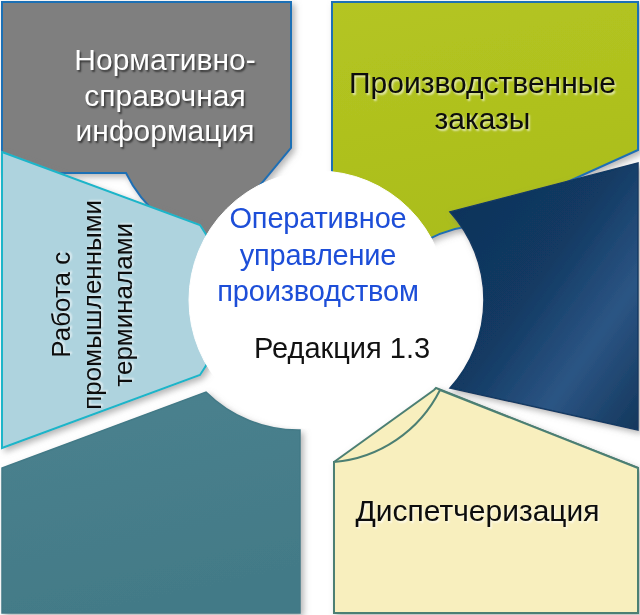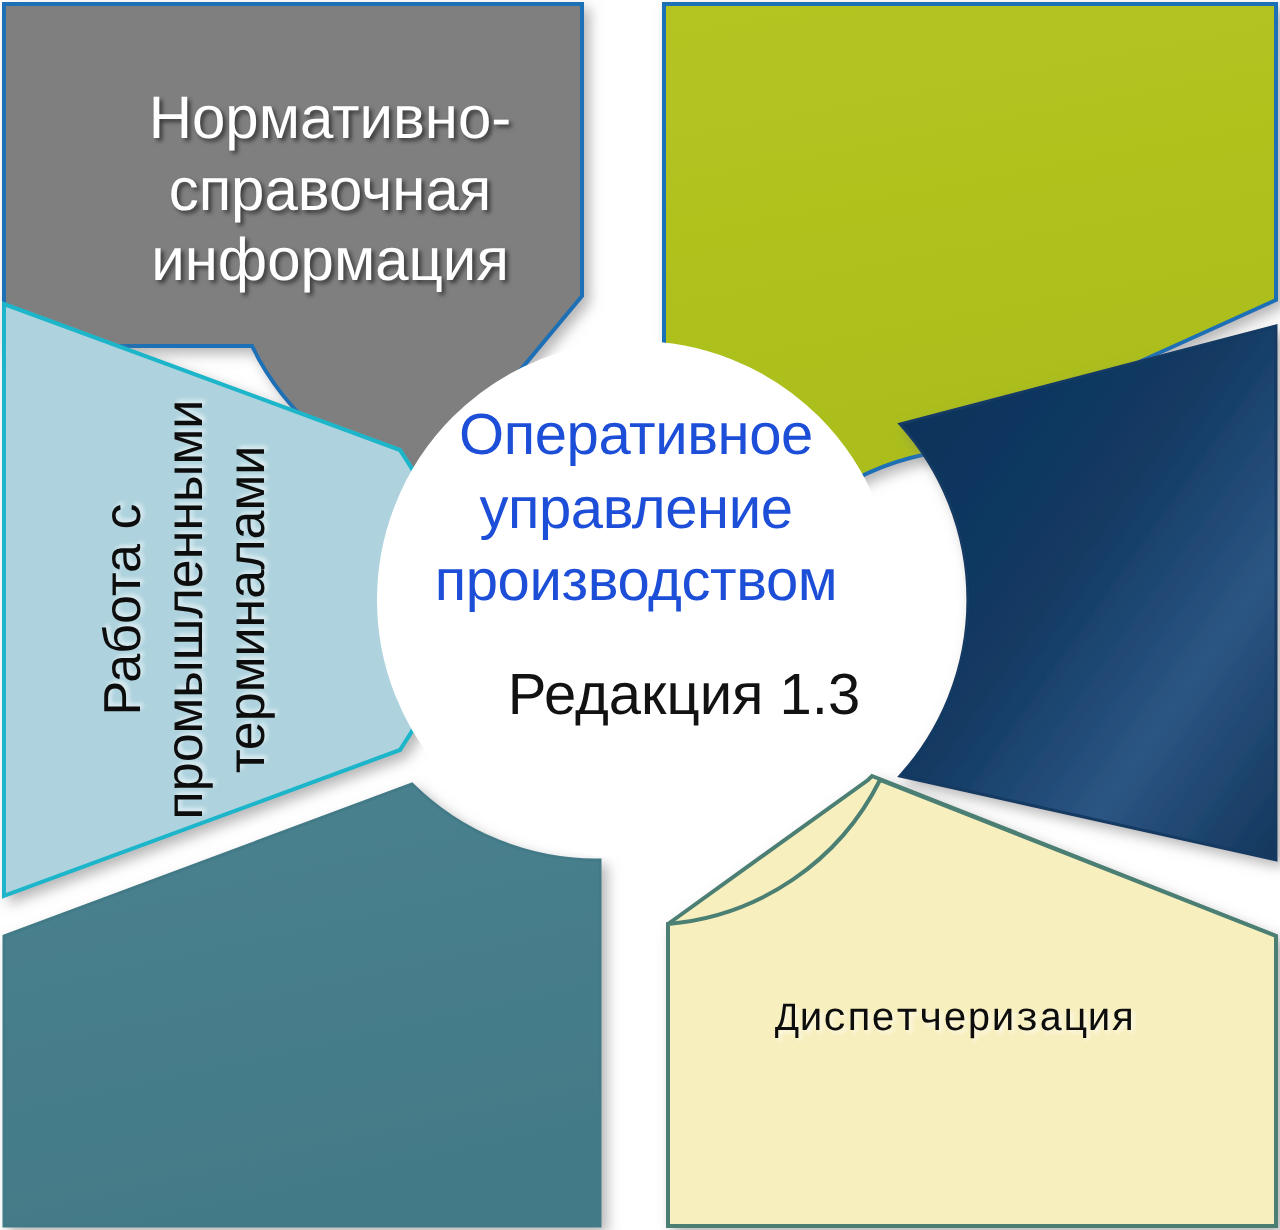--- a/index.html
+++ b/index.html
@@ -70,22 +70,21 @@
   #label-warehouse {
     left: 455px; top: 265px; width: 175px; height: 62px;
     font-size: 30px;
   }
   #label-planning {
     left: 35px; top: 480px; width: 260px; height: 62px;
     font-size: 30px;
   }
   #label-dispatch {
     left: 330px; top: 480px; width: 295px; height: 62px;
-    font-size: 20px;
-    font-family: Liberation Mono, monospace;
+    font-size: 30px;
   }
   
   #center-block {
     position: absolute;
     left: 190px;
     top: 200px;
     width: 256px;
     height: 205px;
     display: flex;
     flex-direction: column;
@@ -189,20 +188,24 @@
 
     <circle cx="318" cy="300" r="129" fill="#FFFFFF" stroke="#FFFFFF" stroke-width="1"></circle>
   </svg>
 
   <div class="seg-label light-text" id="label-nsi">
     <span>Нормативно-
 справочная
 информация</span>
   </div>
 
+  <div class="seg-label dark-text" id="label-orders">
+    <span>Производственные
+заказы</span>
+  </div>
 
   <div class="seg-label dark-text" id="label-terminals">
     <span class="rot">Работа с
 промышленными
 терминалами</span>
   </div>
 
 
 
   <div class="seg-label dark-text" id="label-dispatch">

